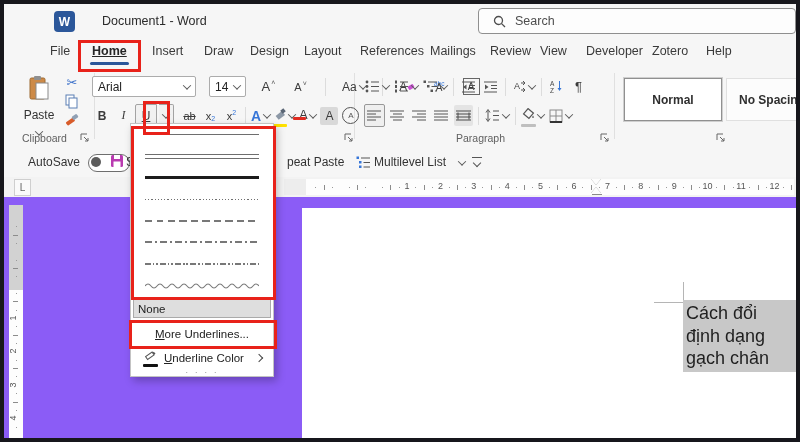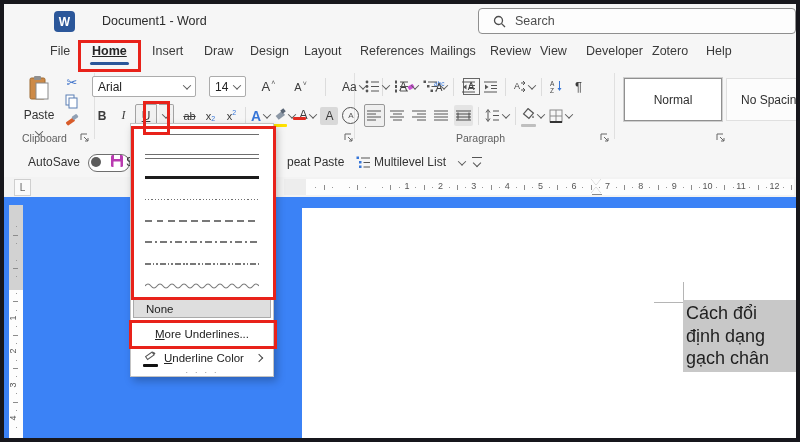--- a/index.html
+++ b/index.html
@@ -48,21 +48,21 @@
   .circ-a{width:15px;height:15px;border:1.2px solid #555;border-radius:50%;display:inline-flex;align-items:center;justify-content:center;font-size:8px;color:#555;}
   .charbox-a{width:15px;height:15px;border:1.1px solid #666;display:inline-flex;align-items:center;justify-content:center;font-size:10px;}
   
   .pg-row1{position:absolute;left:360px;top:9px;display:flex;align-items:center;gap:3px;}
   .pg-row2{position:absolute;left:360px;top:37px;display:flex;align-items:center;gap:3px;}
   .sel-btn{border:1px solid #989898;background:#efefef;border-radius:2px;}
   .fill-btn{background:#e4e4e4;border-radius:2px;}
   .minisep{width:1px;height:18px;background:#dcdcdc;margin:0 2px;}
   
   .style-card{position:absolute;background:#fcfcfc;border:1px solid #e0e0e0;display:flex;align-items:center;justify-content:center;
-              font-size:12px;color:#2f2f2f;box-sizing:border-box;}
+              font-size:12px;color:#2f2f2f;box-sizing:border-box;font-weight:bold;}
   .style-card.sel{border:1px solid #909090;box-shadow:0 0 0 1px #cfcfcf;background:#fff;}
   
   .qatrow{position:absolute;left:4px;top:147px;right:4px;height:30px;background:#f6f6f6;border-bottom:1px solid #dcdcdc;}
   .toggle{position:absolute;left:84px;top:7px;width:40px;height:16px;border:1px solid #6e6e6e;border-radius:9px;background:#fff;}
   .toggle .knob{position:absolute;left:2px;top:2px;width:10px;height:10px;border-radius:50%;background:#5c5c5c;}
   .toggle .tstate{position:absolute;right:6px;top:2px;font-size:9.5px;color:#3c3c3c;}
   .qtxt{position:absolute;top:8px;font-size:12px;color:#333;}
   .qat-ovf{position:absolute;left:468px;top:10px;width:10px;}
   .qat-ovf b{display:block;height:0;border-top:1.4px solid #555;margin-bottom:2px;}
   .qat-ovf s{display:block;width:5px;height:5px;border-right:1.4px solid #555;border-bottom:1.4px solid #555;transform:rotate(45deg);margin:0 auto;}
@@ -72,21 +72,21 @@
           font-size:10px;color:#666;display:flex;align-items:center;justify-content:center;}
   .hruler{position:absolute;left:280px;top:2px;right:2px;height:16px;background:#ededed;overflow:hidden;}
   .hruler .white{position:absolute;left:22px;top:0;right:0;bottom:0;background:#fdfdfd;}
   .htick{position:absolute;top:5.5px;width:1px;height:5px;background:#8c8c8c;}
   .hdot{position:absolute;top:8px;width:1px;height:1px;background:#9a9a9a;}
   .hnum{position:absolute;top:2px;width:12px;margin-left:-6px;text-align:center;font-size:9px;color:#555;}
   .indent-first{position:absolute;left:307px;top:0;width:0;height:0;border-left:5px solid transparent;border-right:5px solid transparent;border-top:6px solid #fdfdfd;filter:drop-shadow(0 0 0.5px #777);}
   .indent-hang{position:absolute;left:307px;top:8px;width:0;height:0;border-left:5px solid transparent;border-right:5px solid transparent;border-bottom:6px solid #fdfdfd;filter:drop-shadow(0 0 0.5px #777);}
   .indent-left{position:absolute;left:308px;top:15px;width:8px;height:4px;background:#fdfdfd;border:1px solid #8a8a8a;}
   
-  .docarea{position:absolute;left:4px;top:197px;right:4px;bottom:4px;background:#3b82f6;}
+  .docarea{position:absolute;left:4px;top:197px;right:4px;bottom:4px;background:#8b5cf6;}
   .vruler{position:absolute;left:5px;top:8px;width:14px;bottom:0;background:#fdfdfd;overflow:hidden;}
   .vruler .gray{position:absolute;left:0;right:0;top:0;height:85px;background:#d2d2d2;}
   .vtick{position:absolute;left:4px;width:5px;height:1px;background:#8c8c8c;}
   .vdot{position:absolute;left:6.5px;width:1px;height:1px;background:#9a9a9a;}
   .vnum{position:absolute;left:1px;font-size:9px;color:#555;transform:rotate(-90deg);}
   .page{position:absolute;left:298px;top:11px;right:0;bottom:0;background:#fff;}
   .cropmark-v{position:absolute;left:381px;top:74px;width:1px;height:20px;background:#b5b5b5;}
   .cropmark-h{position:absolute;left:352px;top:94px;width:29px;height:1px;background:#b5b5b5;}
   .doc-text{position:absolute;left:381px;top:92px;font-size:18px;color:#1f1f1f;padding:2px 3px;line-height:1.25;}
   
@@ -95,21 +95,21 @@
   .urow{height:21.5px;display:flex;align-items:center;justify-content:center;}
   .uline{width:114px;}
   .ul-single{border-top:1.2px solid #6e6e6e;}
   .ul-double{height:3px;border-top:1px solid #6e6e6e;border-bottom:1px solid #6e6e6e;}
   .ul-thick{height:2.6px;background:#1c1c1c;}
   .ul-dotted{height:1.4px;background:repeating-linear-gradient(90deg,#6f6f6f 0 1.2px,transparent 1.2px 3.2px);}
   .ul-dashed{height:2px;background:repeating-linear-gradient(90deg,#787878 0 7px,transparent 7px 11.5px);}
   .ul-dashdot{height:2px;background:repeating-linear-gradient(90deg,#787878 0 7px,transparent 7px 10px,#787878 10px 12px,transparent 12px 15px);}
   .ul-dashdotdot{height:2px;background:repeating-linear-gradient(90deg,#787878 0 6px,transparent 6px 8px,#787878 8px 9.5px,transparent 9.5px 11.5px,#787878 11.5px 13px,transparent 13px 15px);}
   .umenu-none{position:absolute;left:2px;right:2px;top:175px;height:19px;background:#dedede;border:1px solid #aaa;
-              display:flex;align-items:center;padding-left:12px;font-size:11.5px;color:#222;box-sizing:border-box;}
+              display:flex;align-items:center;padding-left:4px;font-size:11.5px;color:#222;box-sizing:border-box;}
   .umenu-more{position:absolute;left:0;right:0;top:199px;height:21px;display:flex;align-items:center;justify-content:center;
               font-size:11.5px;color:#222;}
   .umenu-color{position:absolute;left:0;right:0;top:223px;height:21px;display:flex;align-items:center;
                font-size:11.5px;color:#222;padding-left:13px;box-sizing:border-box;}
   .mnemonic::first-letter{text-decoration:underline;}
   .ucolor-chev{position:absolute;right:11px;width:5px;height:5px;border-right:1.4px solid #444;border-top:1.4px solid #444;transform:rotate(45deg);}
   .ugrip{position:absolute;left:0;right:0;top:243px;text-align:center;font-size:9px;color:#9a9a9a;letter-spacing:2px;}
   
   .ann{position:absolute;border:3px solid #e8221a;z-index:30;pointer-events:none;}
 </style>

